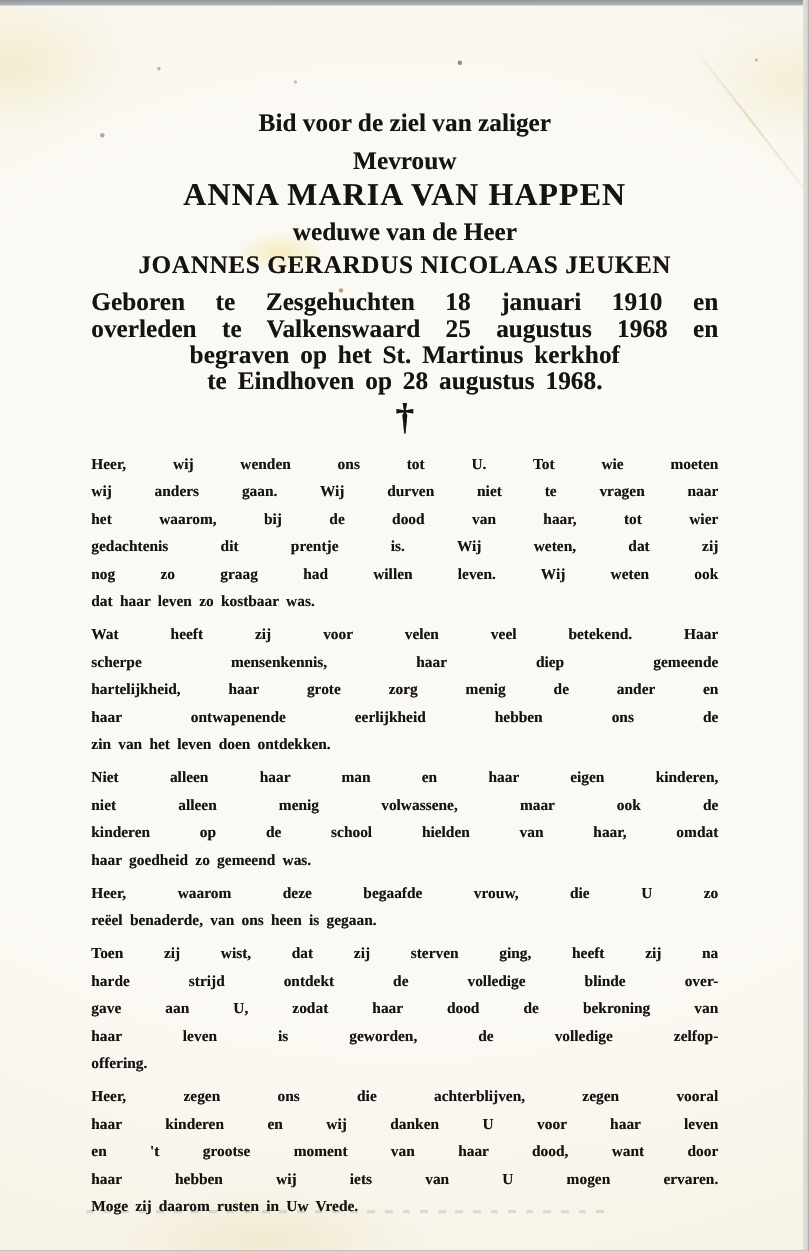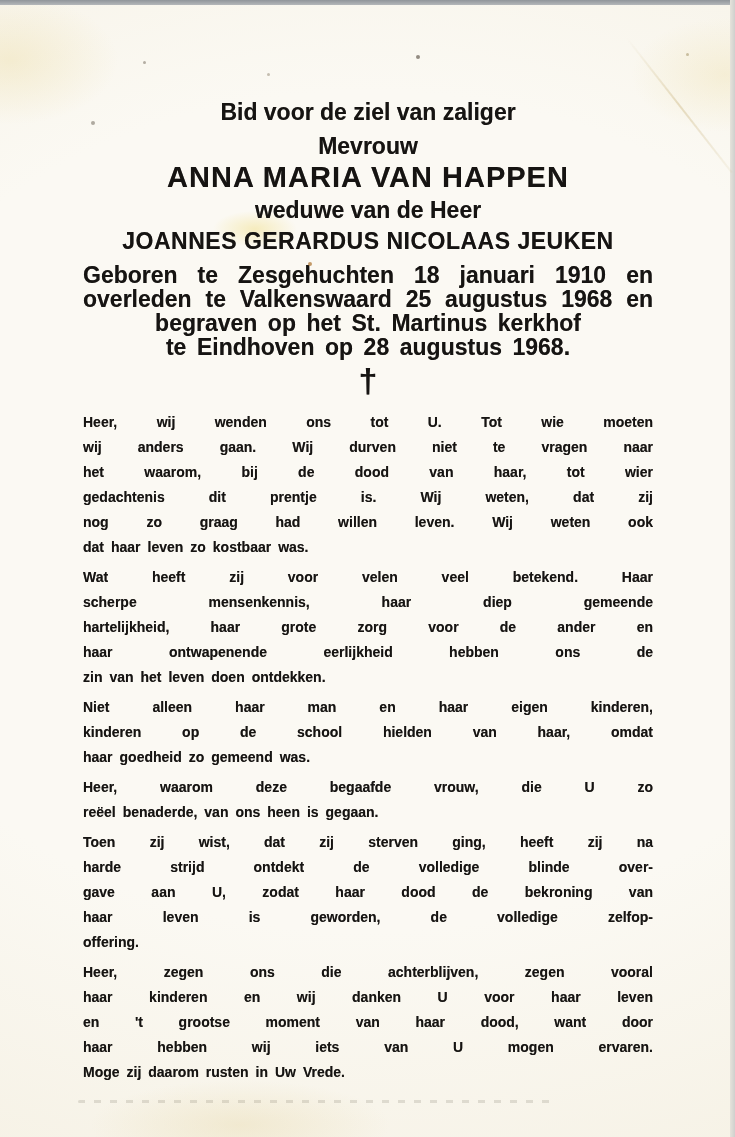--- a/index.html
+++ b/index.html
@@ -5,21 +5,21 @@
   html, body {
     margin: 0;
     padding: 0;
     background: #8e9194;
   }
   .scan {
     position: relative;
     width: 735px;
     height: 1137px;
     overflow: hidden;
-    font-family: Liberation Sans, sans-serif;
+    font-family: Liberation Serif, serif;
     color: #161412;
     background:
       radial-gradient(ellipse 60px 26px at 255px 229px, rgba(238,216,110,0.40), rgba(238,216,110,0) 70%),
       radial-gradient(ellipse 150px 90px at 10px 60px, rgba(232,212,140,0.30), rgba(232,212,140,0) 72%),
       radial-gradient(ellipse 130px 80px at 725px 75px, rgba(232,212,140,0.25), rgba(232,212,140,0) 72%),
       radial-gradient(ellipse 200px 60px at 240px 1125px, rgba(226,208,150,0.30), rgba(226,208,150,0) 75%),
       radial-gradient(ellipse 900px 700px at 50% 45%, #fbf9f3 60%, #f6f2e6 100%);
   }
   .edge-top {
     position: absolute; top: 0; left: 0; right: 0; height: 5px;
@@ -104,26 +104,27 @@
           <div class="pline just">Heer, wij wenden ons tot U. Tot wie moeten</div>
           <div class="pline just">wij anders gaan. Wij durven niet te vragen naar</div>
           <div class="pline just">het waarom, bij de dood van haar, tot wier</div>
           <div class="pline just">gedachtenis dit prentje is. Wij weten, dat zij</div>
           <div class="pline just">nog zo graag had willen leven. Wij weten ook</div>
           <div class="pline plast">dat haar leven zo kostbaar was.</div>
         </div>
         <div class="para">
           <div class="pline just">Wat heeft zij voor velen veel betekend. Haar</div>
           <div class="pline just">scherpe mensenkennis, haar diep gemeende</div>
-          <div class="pline just">hartelijkheid, haar grote zorg voor de ander en</div>
+          <div class="pline just">hartelijkheid, haar grote zorg menig de ander en</div>
           <div class="pline just">haar ontwapenende eerlijkheid hebben ons de</div>
           <div class="pline plast">zin van het leven doen ontdekken.</div>
         </div>
         <div class="para">
           <div class="pline just">Niet alleen haar man en haar eigen kinderen,</div>
+          <div class="pline just">niet alleen menig volwassene, maar ook de</div>
           <div class="pline just">kinderen op de school hielden van haar, omdat</div>
           <div class="pline plast">haar goedheid zo gemeend was.</div>
         </div>
         <div class="para">
           <div class="pline just">Heer, waarom deze begaafde vrouw, die U zo</div>
           <div class="pline plast">reëel benaderde, van ons heen is gegaan.</div>
         </div>
         <div class="para">
           <div class="pline just">Toen zij wist, dat zij sterven ging, heeft zij na</div>
           <div class="pline just">harde strijd ontdekt de volledige blinde over-</div>

